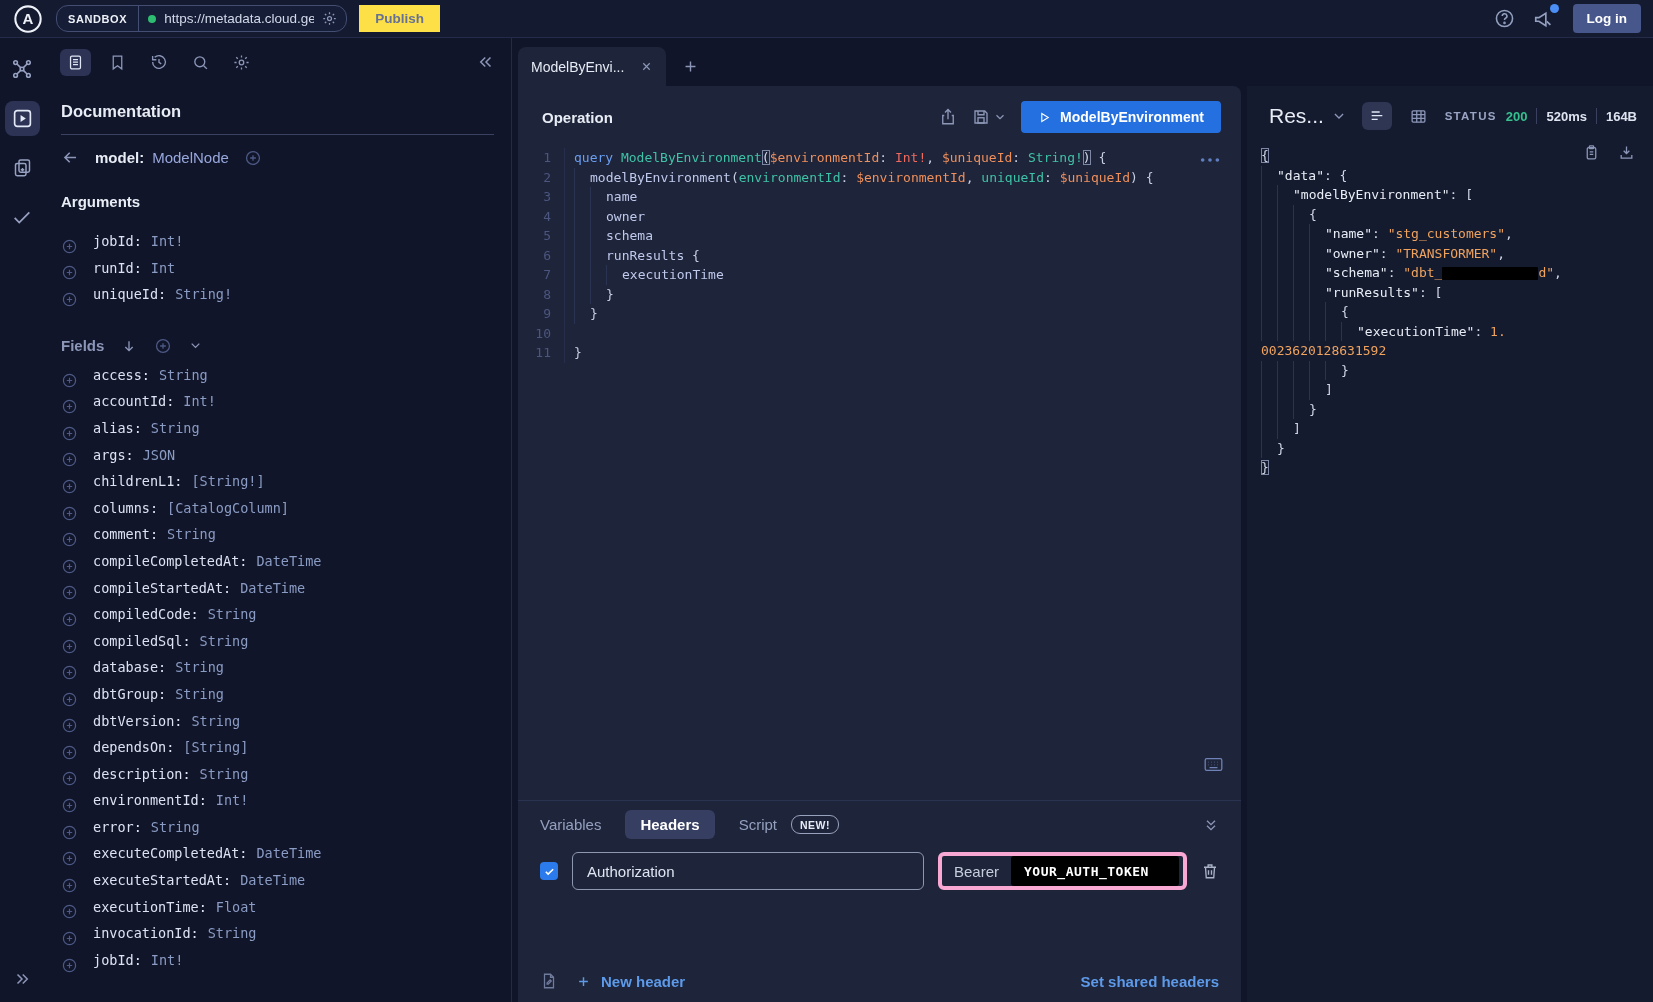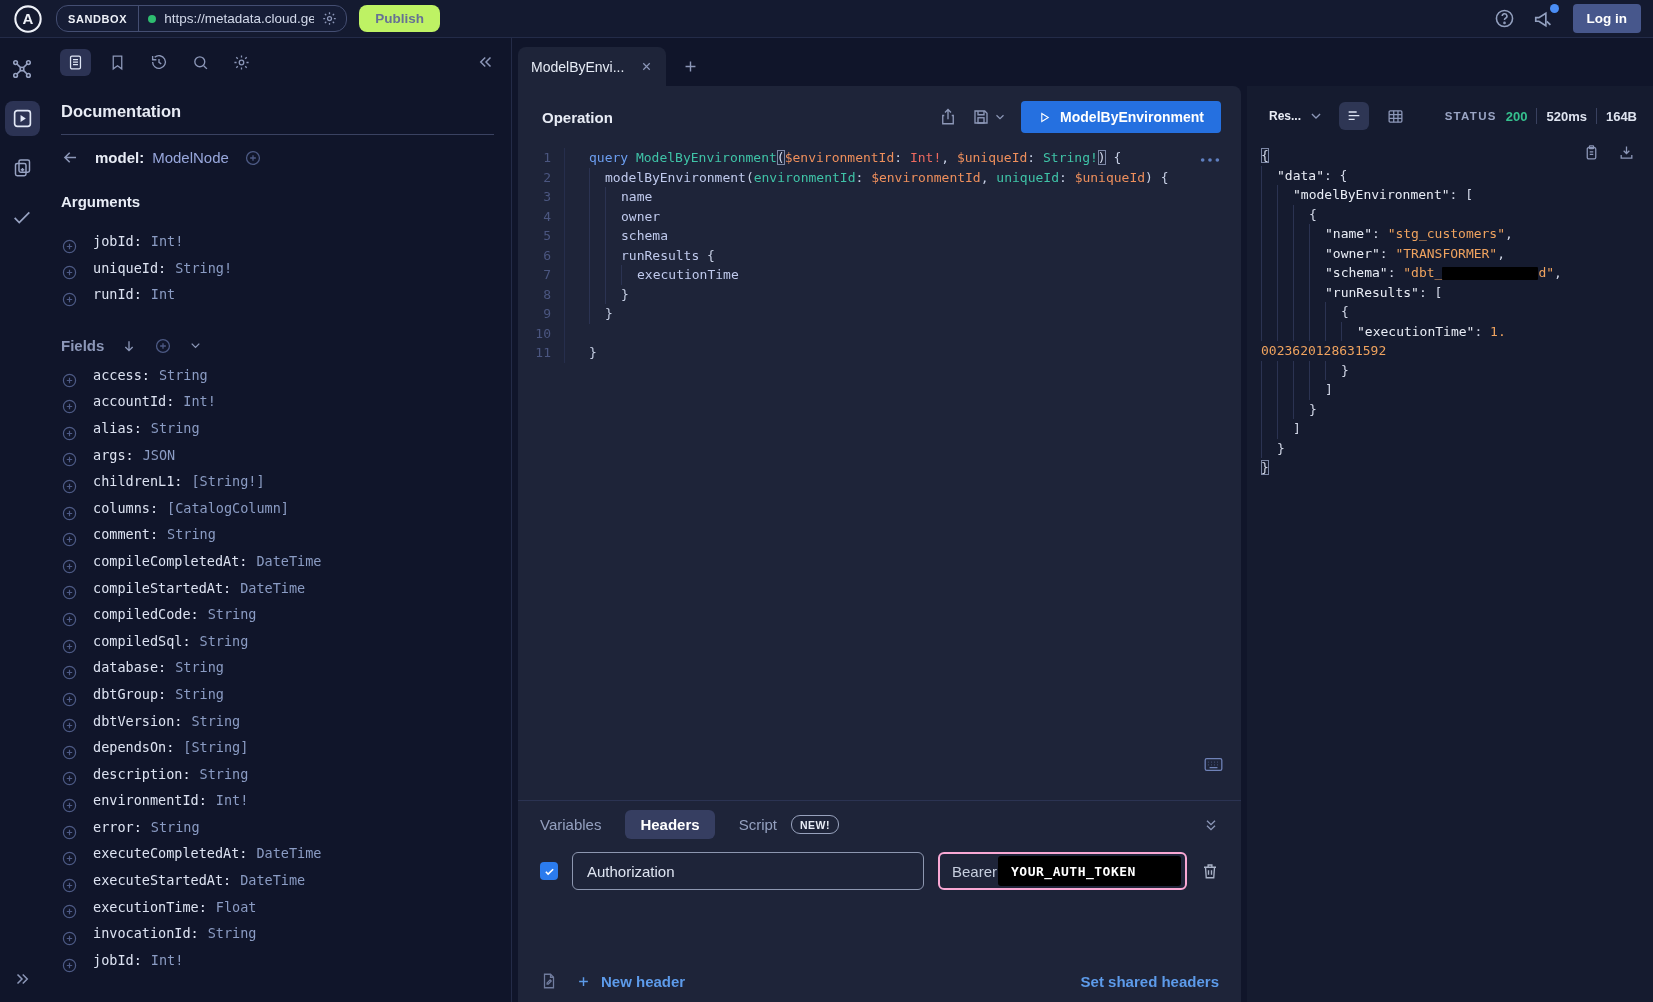--- a/index.html
+++ b/index.html
@@ -10,21 +10,21 @@
 
 
 .topbar{height:38px;display:flex;align-items:center;background:#141a30;border-bottom:1px solid #232b48;padding:0 12px;gap:12px}
 .logo{width:32px;height:32px;color:#eef1f8}
 .urlgroup{display:flex;align-items:center;border:1px solid #444e72;border-radius:12px;height:27px;background:#161d36}
 .seg-sandbox{height:100%;display:flex;align-items:center;padding:0 11px;font-size:11px;font-weight:bold;letter-spacing:.6px;border-right:1px solid #444e72;color:#eef1f8}
 .seg-url{display:flex;align-items:center;gap:8px;padding:0 9px}
 .greendot{width:8px;height:8px;border-radius:50%;background:#2ebd70}
 .urltext{font-size:13.5px;color:#d2d9ea;max-width:150px;overflow:hidden;white-space:nowrap}
 .urlgear{color:#8c97b8}
-.btn-publish{background:#bef264;color:#667194;font-weight:bold;font-size:13.5px;padding:6px 16px;border-radius:8px;border:none;font-family:inherit}
+.btn-publish{background:#fde047;color:#667194;font-weight:bold;font-size:13.5px;padding:6px 16px;border-radius:0;border:none;font-family:inherit}
 .top-right{margin-left:auto;display:flex;align-items:center;gap:18px}
 .tb-icon{color:#93a0bf;position:relative}
 .notif{position:absolute;top:-4px;right:-4px;width:9px;height:9px;border-radius:50%;background:#4b8ef5}
 .btn-login{background:#47578c;color:#fff;font-weight:bold;font-size:13.5px;padding:7px 14px;border-radius:4px;border:none;font-family:inherit}
 
 
 .workspace{display:flex;height:964px}
 
 
 .rail{width:44px;flex:none;display:flex;flex-direction:column;align-items:center;padding-top:20px;gap:28px;position:relative}
@@ -65,21 +65,21 @@
 .savegroup{display:flex;align-items:center;gap:4px}
 .btn-run{background:#2570e0;color:#fff;font-weight:bold;font-size:14px;border-radius:4px;padding:8px 17px;display:flex;gap:9px;align-items:center;border:none;font-family:inherit}
 .dots3{position:absolute;top:70px;right:20px;color:#5f7fc0}
 .kbd-hint{position:absolute;bottom:28px;right:18px;color:#6f82b8}
 
 
 .code{font-family:"DejaVu Sans Mono",monospace;font-size:13px;line-height:19.5px}
 .cl{display:flex;min-height:19.5px;white-space:pre}
 .ln{width:46px;flex:none;text-align:right;padding-right:13px;color:#4b5680}
 .lb{flex:1}
-.lb.gut{border-left:1px solid #262e4c;padding-left:24px}
+.lb.gut{border-left:1px solid #262e4c;padding-left:9px}
 .gd{display:inline-block;width:16px;height:19.5px;vertical-align:top;border-left:1px solid #2b3352}
 .editor{flex:1;padding-top:5px}
 .tk-kw{color:#6c9ef0}
 .tk-nm{color:#3fc3a7}
 .tk-vr{color:#ee8f5c}
 .tk-ti{color:#ef6a5f}
 .tk-ts{color:#3fc3a7}
 .tk-pu{color:#c6cfe4}
 .tk-fd{color:#bfc9ec}
 .tk-ag{color:#3fc3a7}
@@ -93,33 +93,33 @@
 
 .bottompanel{height:202px;flex:none;background:#1e2439;border-top:1px solid #2b3352;padding:14px 22px 12px;display:flex;flex-direction:column}
 .bp-tabs{display:flex;align-items:center;gap:28px;color:#94a0bf;font-size:15px}
 .bp-tab{cursor:default}
 .bp-tab.active{background:#363e61;color:#fff;font-weight:bold;border-radius:6px;padding:6px 15px;margin:-6px -4px}
 .badge-new{border:1.5px solid #98a2bd;border-radius:9px;font-size:10.5px;font-weight:bold;padding:2.5px 8px;letter-spacing:.5px;color:#e8ecf5;margin-left:-14px}
 .bp-collapse{margin-left:auto;color:#8c97b8}
 .bp-row{display:flex;align-items:center;gap:14px;margin-top:18px}
 .cbx{width:18px;height:18px;flex:none;border-radius:4px;background:#2b7bed;color:#fff;display:flex;align-items:center;justify-content:center}
 .inp-key{width:352px;height:38px;background:transparent;border:1px solid #8d97b0;border-radius:6px;color:#dfe5f2;font-size:15px;padding:0 14px;font-family:inherit;outline:none}
-.inp-val{flex:1;height:38px;border:2px solid #f9a8d4;border-radius:6px;display:flex;align-items:center;padding:0 4px 0 12px;gap:1px}
+.inp-val{flex:1;height:38px;border:4px solid #f9a8d4;border-radius:6px;display:flex;align-items:center;padding:0 4px 0 12px;gap:12px}
 .val-label{color:#c6cede;font-size:15px;flex:none}
 .token-box{flex:1;background:#000;height:30px;border-radius:3px;display:flex;align-items:center;padding:0 13px;color:#fff;font-family:"DejaVu Sans Mono",monospace;font-weight:bold;font-size:13px;letter-spacing:.5px}
 .trash{color:#aab3c8}
 .bp-foot{display:flex;align-items:center;gap:18px;margin-top:auto}
 .fileedit{color:#707c9e}
 .newheader{color:#5d9bea;font-weight:bold;font-size:15px;display:flex;align-items:center;gap:10px;background:none;border:none;font-family:inherit}
 .setshared{margin-left:auto;color:#5d9bea;font-weight:bold;font-size:15px}
 
 
 .response{width:406px;flex:none;margin-top:48px;background:#151b2f;display:flex;flex-direction:column;min-height:0}
 .resphead{flex:none;display:flex;align-items:center;padding:16px 16px 6px 22px;gap:8px}
-.resp-title{font-weight:bold;font-size:12px}
+.resp-title{font-weight:normal;font-size:21px}
 .resp-chev{color:#8c97b8;margin-right:8px}
 .chip-format{background:#2e3654;border-radius:6px;padding:6px 7px;color:#dfe6f5}
 .icon-table{color:#8c97b8;margin-left:10px}
 .status-group{margin-left:auto;display:flex;align-items:center;gap:9px}
 .status-label{font-size:11.5px;font-weight:bold;letter-spacing:1.3px;color:#9aa5c4}
 .status-code{color:#35c08e;font-size:13px;font-weight:bold}
 .vd{width:1px;height:16px;background:#39415f}
 .metric{font-size:13px;font-weight:bold;color:#dfe4f0}
 .respbody{flex:1;position:relative;padding:10px 0 0 14px}
 .resp-actions{position:absolute;top:8px;right:18px;display:flex;gap:18px;color:#8c97b8}
@@ -274,33 +274,33 @@
             <span class="ftype">Int!</span>
           </div>
 
           <div class="frow">
             <span class="icon plus-ic">
               <svg width="17" height="17" viewBox="0 0 24 24" fill="none" stroke="currentColor" stroke-width="1.7">
                 <circle cx="12" cy="12" r="8.6"></circle>
                 <path d="M12 8.2v7.6M8.2 12h7.6"></path>
               </svg>
             </span>
+            <span class="fname">runId:</span>
+            <span class="ftype">Int</span>
+          </div>
+
+          <div class="frow">
+            <span class="icon plus-ic">
+              <svg width="17" height="17" viewBox="0 0 24 24" fill="none" stroke="currentColor" stroke-width="1.7">
+                <circle cx="12" cy="12" r="8.6"></circle>
+                <path d="M12 8.2v7.6M8.2 12h7.6"></path>
+              </svg>
+            </span>
             <span class="fname">uniqueId:</span>
             <span class="ftype">String!</span>
-          </div>
-
-          <div class="frow">
-            <span class="icon plus-ic">
-              <svg width="17" height="17" viewBox="0 0 24 24" fill="none" stroke="currentColor" stroke-width="1.7">
-                <circle cx="12" cy="12" r="8.6"></circle>
-                <path d="M12 8.2v7.6M8.2 12h7.6"></path>
-              </svg>
-            </span>
-            <span class="fname">runId:</span>
-            <span class="ftype">Int</span>
           </div>
         </div>
       <div class="fields-head">
         <span class="sec-title" style="margin-bottom:0">Fields</span>
         <span class="icon">
           <svg width="16" height="16" viewBox="0 0 24 24" fill="none" stroke="currentColor" stroke-width="2">
               <path d="M12 5v14M6.5 13.5l5.5 5.5 5.5-5.5"></path>
             </svg>
         </span>
         <span class="icon plus-ic">

